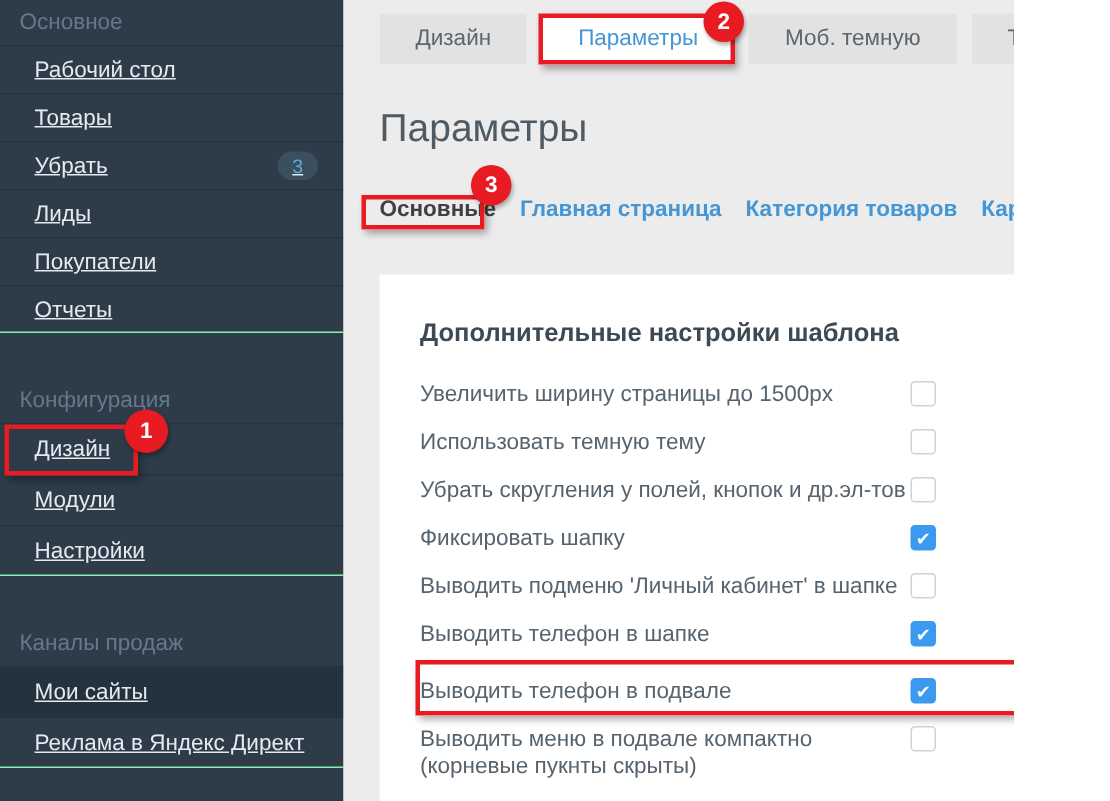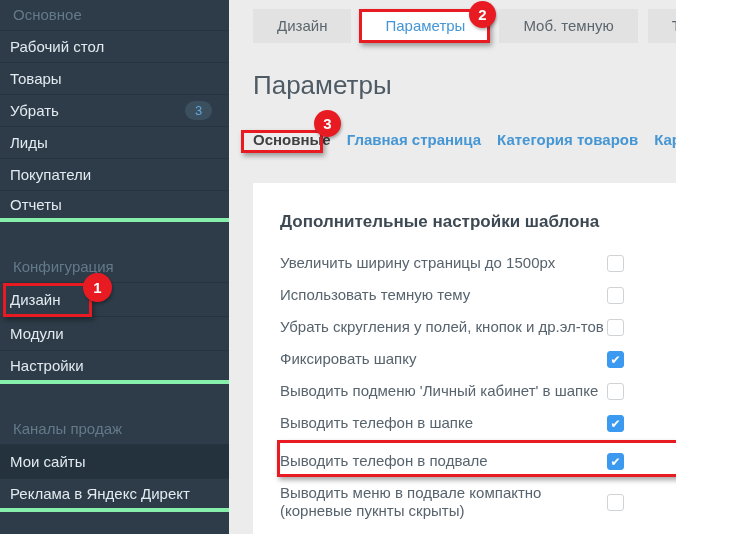--- a/index.html
+++ b/index.html
@@ -22,28 +22,29 @@
   }
   .side-section-2 { margin-top: 30px; }
   .side-section-3 { margin-top: 30px; }
   .side-header {
     height: 30px; line-height: 30px;
     padding-left: 13px;
     color: #64798a;
   }
   .side-item {
     height: 32px; line-height: 31px;
-    padding: 0 17px 0 10px;
+    padding: 0 17px 0 23px;
     border-top: 1px solid #263440;
     cursor: pointer;
     display: flex; align-items: center;
     white-space: nowrap;
+    text-decoration: underline;
   }
   .side-section-2 .side-item, .side-section-3 .side-item { height: 34px; line-height: 33px; }
-  .side-section .side-item:last-child { border-bottom: 4px solid #86efac; align-items: center; }
+  .side-section .side-item:last-child { border-bottom: 1px solid #86efac; align-items: center; }
   .side-item.selected { background: #24323e; }
   .side-badge {
     margin-left: auto;
     min-width: 27px; height: 19px; line-height: 19px;
     border-radius: 10px;
     background: #3b4f5f; color: #61a8dd;
     font-size: 13px; text-align: center;
   }
 
   
@@ -80,21 +81,21 @@
   .card {
     position: absolute; left: 24px; top: 183px; right: 0; bottom: 0;
     background: #ffffff;
     padding: 29px 52px 0 27px;
   }
   .card-heading {
     font-size: 17px; font-weight: 700; color: #3d4953;
     margin-bottom: 22px;
   }
   .setting-row {
-    display: flex; align-items: center;
+    display: flex; align-items: flex-start;
     margin-bottom: 14px;
   }
   .setting-row.gap-after { margin-bottom: 20px; }
   .setting-label {
     font-size: 15px; color: #57636d;
     max-width: 400px; line-height: 18px;
   }
   .checkbox {
     margin-left: auto;
     width: 17px; height: 17px; flex: 0 0 17px;

